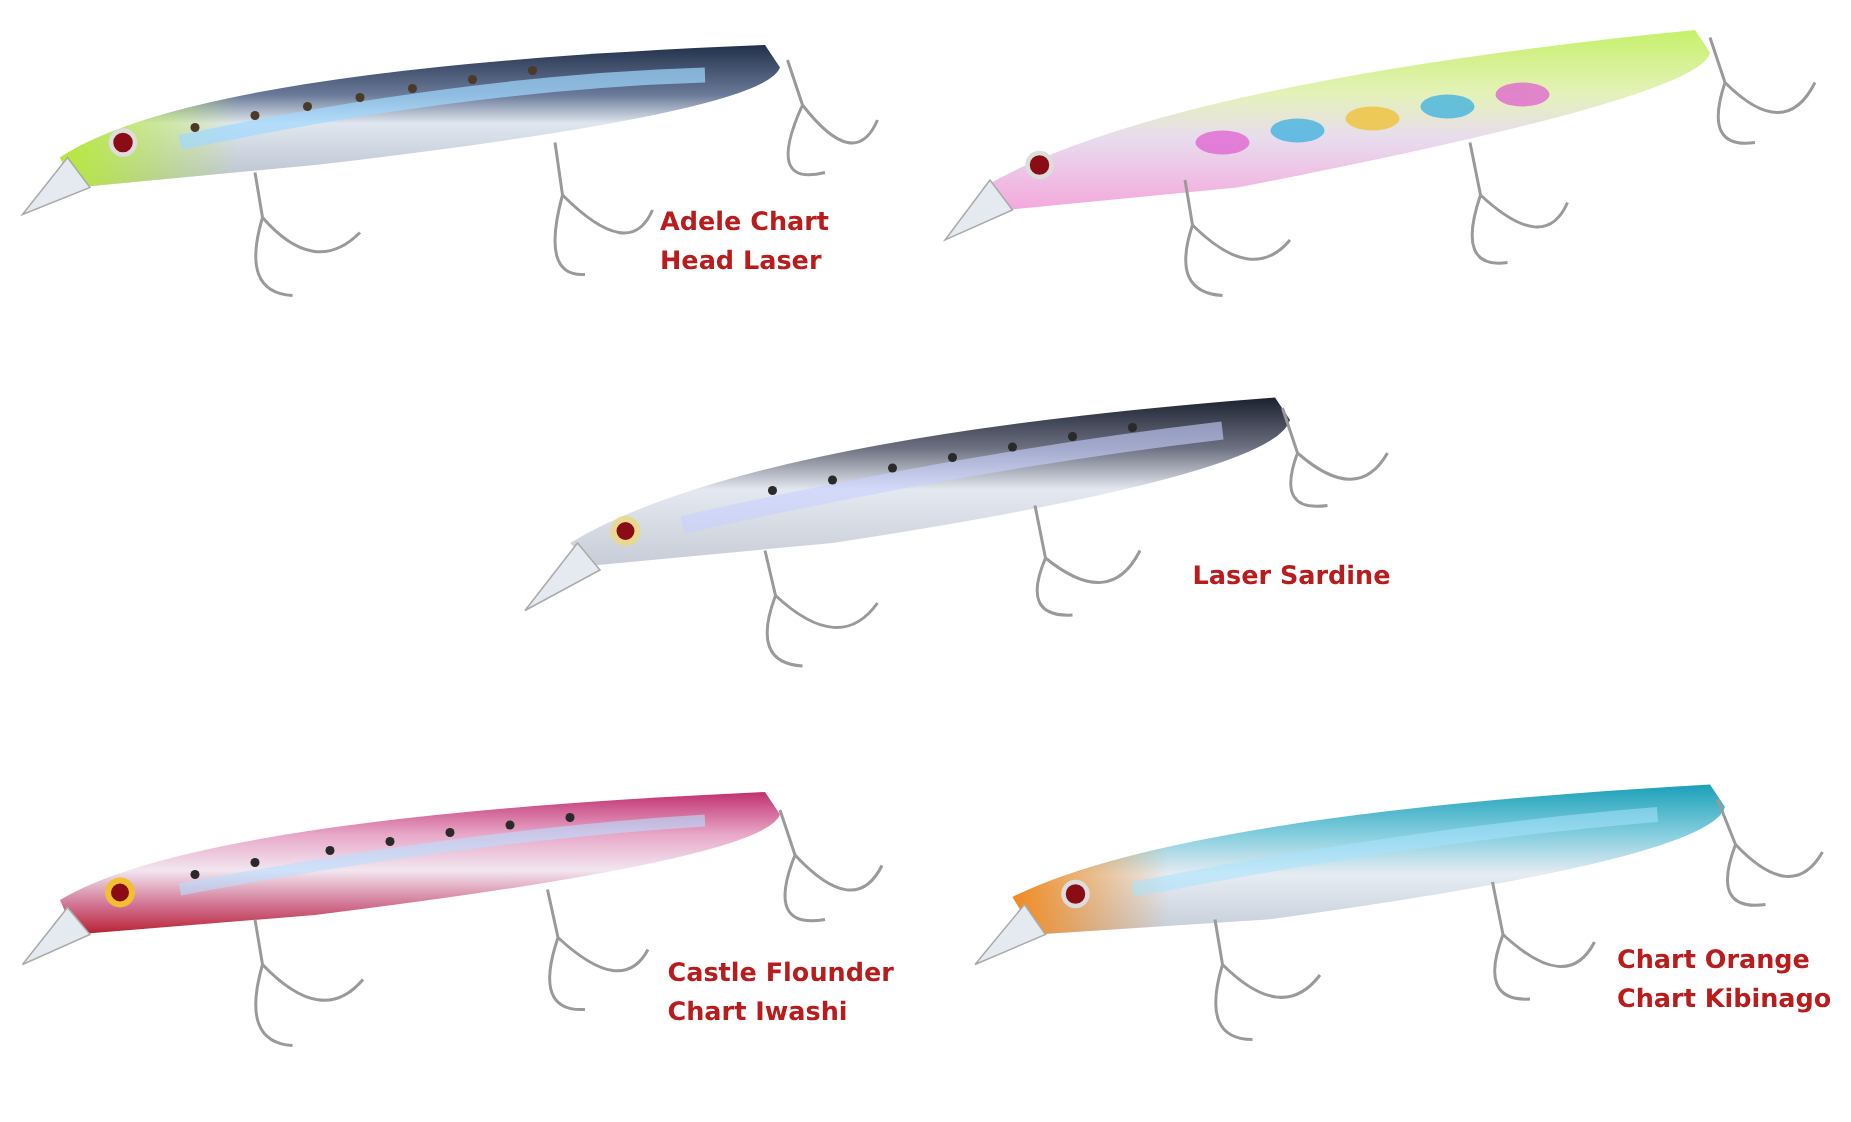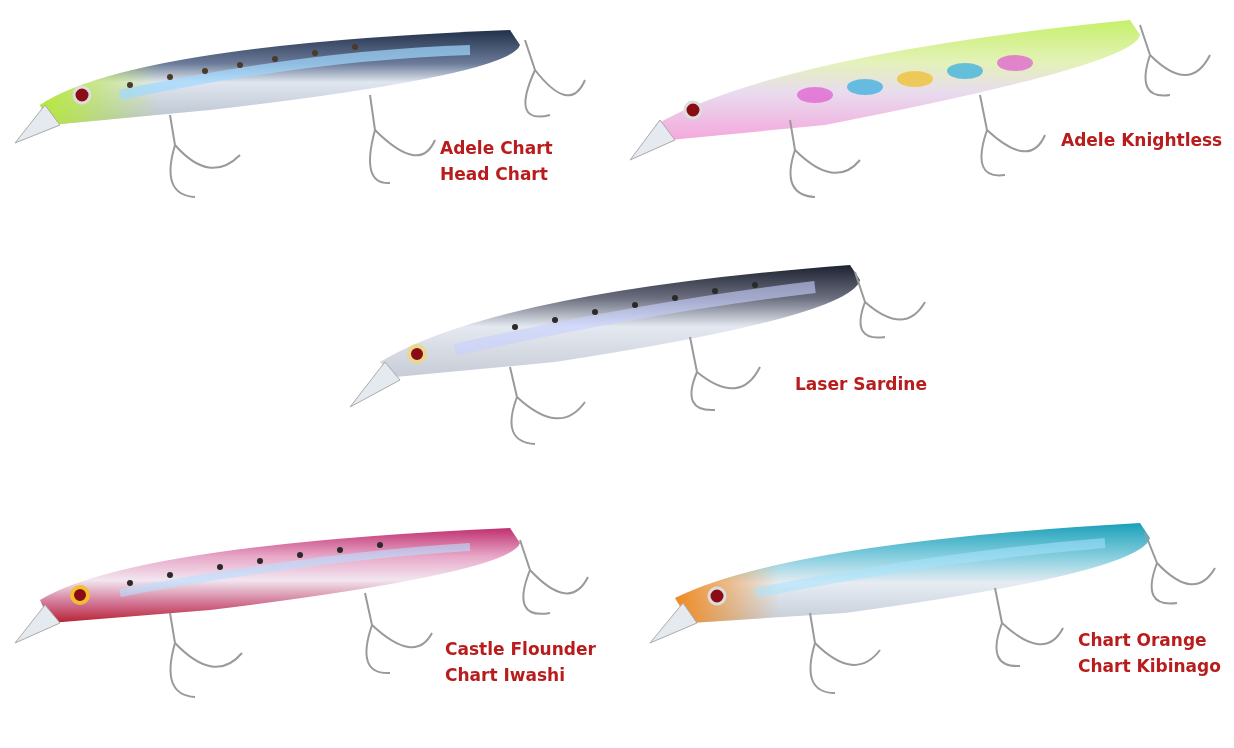--- a/index.html
+++ b/index.html
@@ -41,21 +41,21 @@
       </g>
     <g stroke="#9a9a9a" stroke-width="2" fill="none">
       <path d="M160 90 L165 120 Q150 170 185 172 M165 120 Q200 160 230 130"></path>
       <path d="M360 70 L365 105 Q350 160 380 158 M365 105 Q410 150 425 115"></path>
       <path d="M515 15 L525 45 Q500 100 540 90 M525 45 Q560 90 575 55"></path>
     </g>
   </svg>
 </div>
 <div class="label" style="left:440px;top:135px;">
   <span>Adele Chart</span>
-  <span>Head Chart</span>
+  <span>Head Laser</span>
 </div>
 
 <div class="lure" style="left:625px;top:15px;width:600px;height:190px;">
   <svg width="600" height="190" viewBox="0 0 600 190">
     <defs>
       <linearGradient id="g2" x1="0" y1="0" x2="0" y2="1">
         <stop offset="0" stop-color="#c6f06a"></stop>
         <stop offset="0.35" stop-color="#e4f2b8"></stop>
         <stop offset="0.6" stop-color="#e8dcee"></stop>
         <stop offset="1" stop-color="#f4a8dc"></stop>
@@ -72,21 +72,20 @@
     <circle cx="68" cy="95" r="8" fill="#8a0c14" stroke="#ddd" stroke-width="3"></circle>
     <path d="M5 145 L35 105 L50 125 Z" fill="#e4eaef" stroke="#aaa"></path>
     <g stroke="#9a9a9a" stroke-width="2" fill="none">
       <path d="M165 105 L170 135 Q155 180 190 182 M170 135 Q210 175 235 145"></path>
       <path d="M355 80 L362 115 Q345 165 380 160 M362 115 Q405 155 420 120"></path>
       <path d="M515 10 L525 40 Q510 85 545 80 M525 40 Q565 80 585 40"></path>
     </g>
   </svg>
 </div>
 <div class="label" style="left:1061px;top:127px;">
-  <span>Adele Knightless</span>
 </div>
 
 <div class="lure" style="left:345px;top:262px;width:590px;height:190px;">
   <svg width="590" height="190" viewBox="0 0 590 190">
     <defs>
       <linearGradient id="g3" x1="0" y1="0" x2="0" y2="1">
         <stop offset="0" stop-color="#1c2130"></stop>
         <stop offset="0.3" stop-color="#6c7080"></stop>
         <stop offset="0.55" stop-color="#e4e8f0"></stop>
         <stop offset="1" stop-color="#c8ccd6"></stop>

